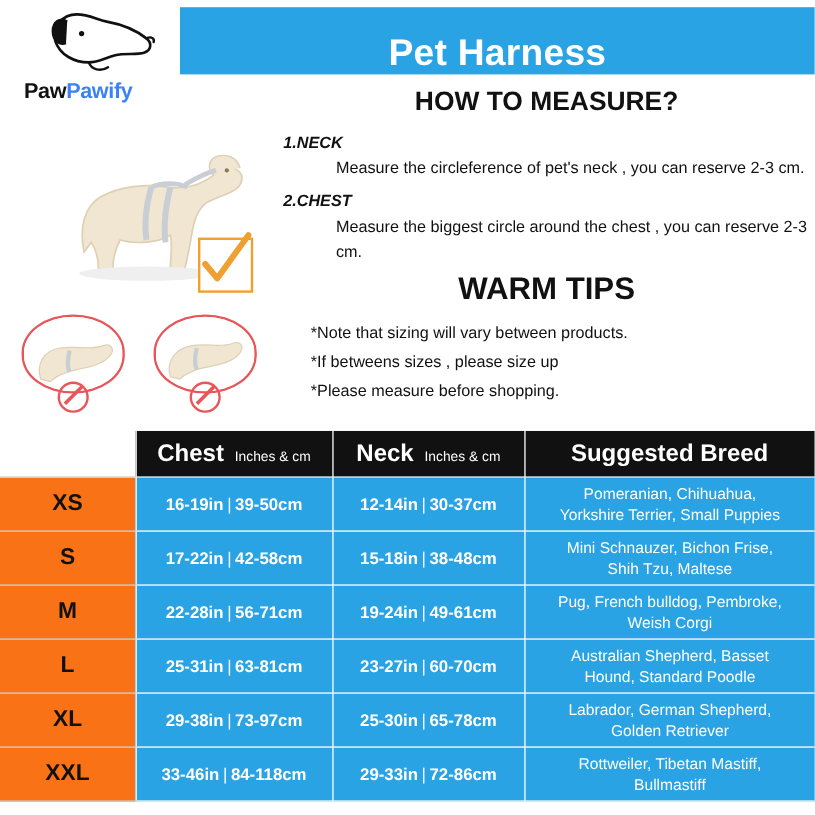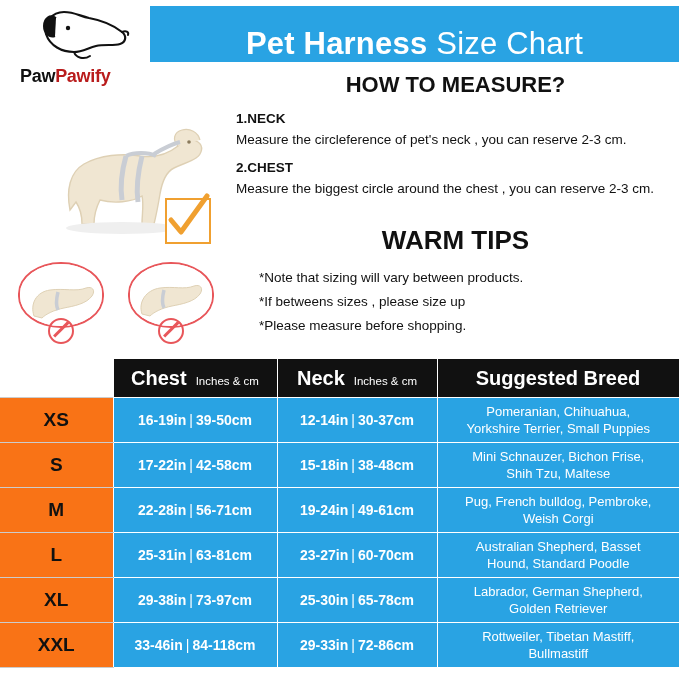--- a/index.html
+++ b/index.html
@@ -62,21 +62,21 @@
     left: 22px; top: 0px;
   }
   .logo-text {
     position: absolute;
     left: 8px; top: 62px;
     font-size: 18px;
     font-weight: bold;
     letter-spacing: -0.3px;
     color: #111;
   }
-  .logo-text .accent { color: #b91c1c; }
+  .logo-text .accent { color: #3b82f6; }
 
   
   .photo-main {
     position: absolute;
     left: 22px; top: 98px;
     width: 210px; height: 150px;
   }
   .dog-photo {
     position: absolute;
     left: 0; top: 0;
@@ -136,22 +136,23 @@
     position: absolute;
     left: 236px; top: 108px;
     width: 440px;
     font-size: 13.5px;
     line-height: 21px;
     color: #111;
   }
   .measure-block .step {
     font-weight: bold;
     font-size: 13.5px;
-  }
-  .measure-block .step-body { margin-bottom: 7px; }
+    font-style: italic;
+  }
+  .measure-block .step-body { margin-bottom: 7px; margin-left: 44px; }
 
   .warm-title {
     position: absolute;
     left: 232px; top: 225px;
     width: 447px;
     text-align: center;
     font-size: 26px;
     font-weight: bold;
     color: #111;
   }
@@ -231,21 +232,20 @@
   }
   .sep { padding: 0 3px; font-weight: normal; }
 </style>
 </head>
 <body>
 
 <div class="header">
   <div class="header-band"></div>
   <div class="header-title">
     <span class="title-bold">Pet Harness</span>
-    <span class="title-light">Size Chart</span>
   </div>
 </div>
 
 <div class="logo-wrap">
   <span class="logo-dog">
     <svg width="100" height="60" viewBox="0 0 100 60">
       <path d="M12 30 C10 18, 18 8, 30 8 C40 8, 46 12, 55 14 C66 16, 78 20, 88 28 C93 32, 92 38, 86 40 C80 42, 70 40, 62 42 C54 44, 48 48, 40 48 C28 48, 16 42, 12 30 Z" fill="none" stroke="#111" stroke-width="2.2" stroke-linejoin="round"></path>
       <path d="M22 14 C16 10, 10 14, 10 22 C10 30, 16 34, 21 32" fill="#111" stroke="#111" stroke-width="2"></path>
       <circle cx="34" cy="24" r="2.2" fill="#111"></circle>
       <path d="M88 28 C92 26, 95 28, 94 31" fill="none" stroke="#111" stroke-width="2" stroke-linecap="round"></path>

